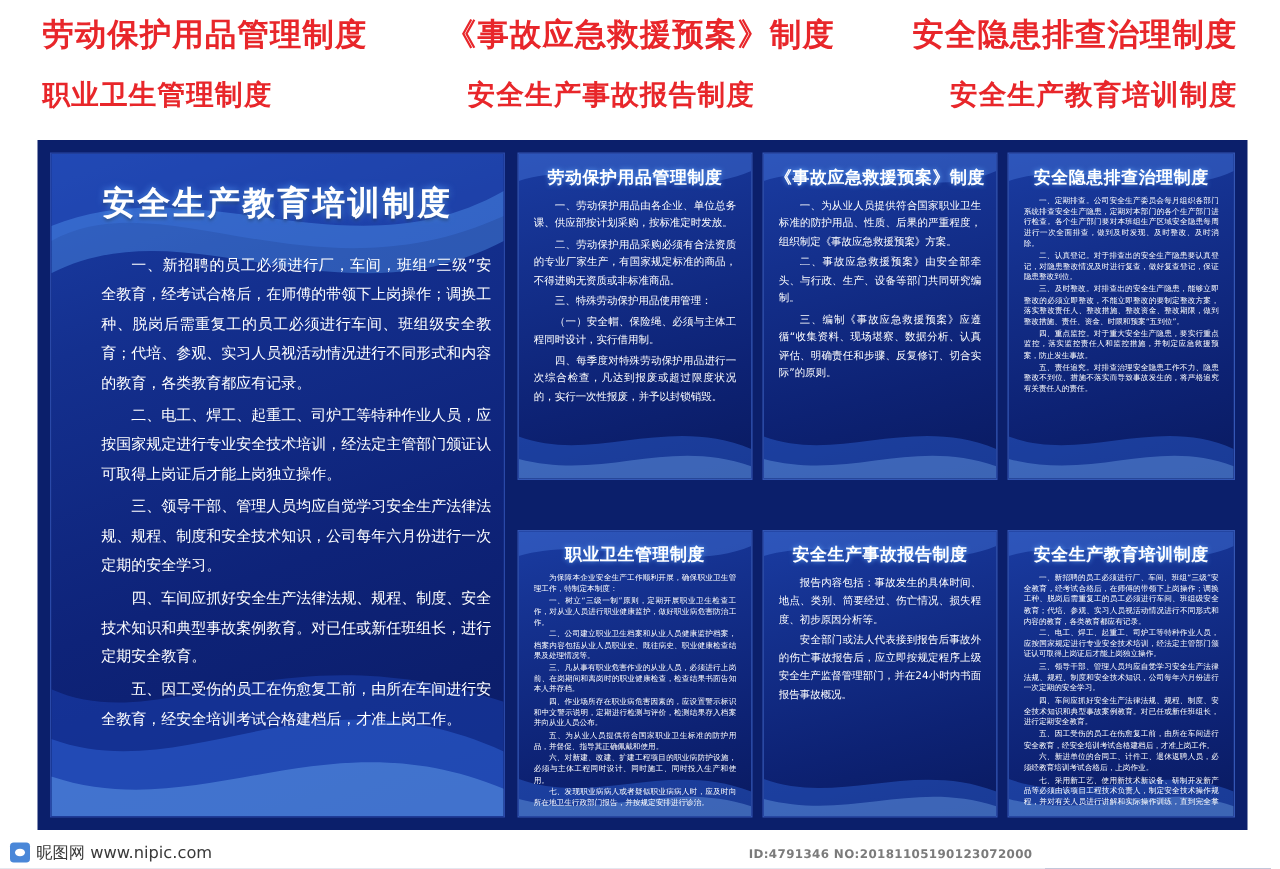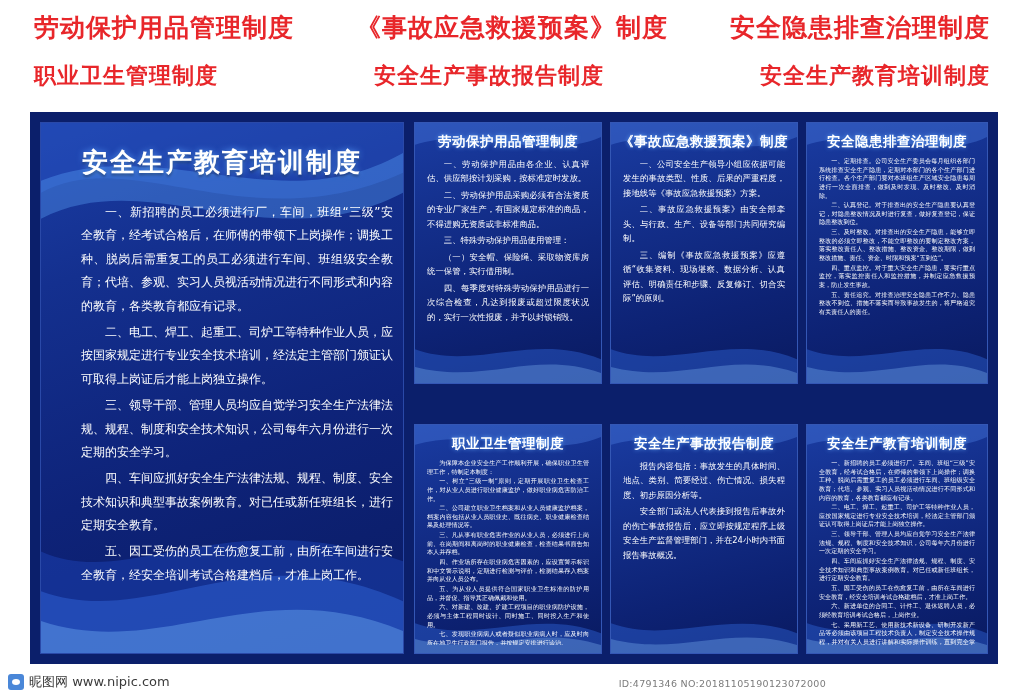--- a/index.html
+++ b/index.html
@@ -100,21 +100,21 @@
   .brand-logo{
     display:inline-block;width:16px;height:16px;border-radius:3px;
     background:#4a87d8;position:relative;
   }
   .brand-logo:after{
     content:"";position:absolute;left:4px;top:5px;width:8px;height:6px;
     border-radius:50%;background:#fff;
   }
   .idcode{
     position:absolute;right:10px;bottom:6px;
-    font-size:9.5px;color:#7b7b7b;letter-spacing:.3px;
+    font-size:9.5px;color:#7b7b7b;letter-spacing:.3px;font-weight:bold;
   }
 </style>
 </head>
 <body>
 
 <div class="headline-area">
   <div class="hl-row r1">
     <div class="hl big c1">劳动保护用品管理制度</div>
     <div class="hl big c2">《事故应急救援预案》制度</div>
     <div class="hl big c3">安全隐患排查治理制度</div>
@@ -148,37 +148,37 @@
   </div>
 
   <div class="sp" style="left:384px;top:10px;width:188px;height:262px;">
     <svg class="decor-wave" viewBox="0 0 188 262" preserveAspectRatio="none">
       <path d="M0,22 C60,2 130,40 188,14 L188,0 L0,0 Z" fill="#4a7ee0" opacity="0.4"></path>
       <path d="M0,228 C60,250 120,210 188,238 L188,262 L0,262 Z" fill="#2f63d8" opacity="0.45"></path>
       <path d="M0,246 C70,264 120,228 188,252 L188,262 L0,262 Z" fill="#8fc8ff" opacity="0.3"></path>
     </svg>
     <div class="sp-title">劳动保护用品管理制度</div>
     <div class="sp-body">
-      <p>一、劳动保护用品由各企业、认真评估、供应部按计划采购，按标准定时发放。</p>
+      <p>一、劳动保护用品由各企业、单位总务课、供应部按计划采购，按标准定时发放。</p>
       <p>二、劳动保护用品采购必须有合法资质的专业厂家生产，有国家规定标准的商品，不得进购无资质或非标准商品。</p>
       <p>三、特殊劳动保护用品使用管理：</p>
-      <p>（一）安全帽、保险绳、采取物资库房统一保管，实行借用制。</p>
+      <p>（一）安全帽、保险绳、必须与主体工程同时设计，实行借用制。</p>
       <p>四、每季度对特殊劳动保护用品进行一次综合检查，凡达到报废或超过限度状况的，实行一次性报废，并予以封锁销毁。</p>
     </div>
   </div>
 
   <div class="sp" style="left:580px;top:10px;width:188px;height:262px;">
     <svg class="decor-wave" viewBox="0 0 188 262" preserveAspectRatio="none">
       <path d="M0,22 C60,2 130,40 188,14 L188,0 L0,0 Z" fill="#4a7ee0" opacity="0.4"></path>
       <path d="M0,228 C60,250 120,210 188,238 L188,262 L0,262 Z" fill="#2f63d8" opacity="0.45"></path>
       <path d="M0,246 C70,264 120,228 188,252 L188,262 L0,262 Z" fill="#8fc8ff" opacity="0.3"></path>
     </svg>
     <div class="sp-title">《事故应急救援预案》制度</div>
     <div class="sp-body">
-      <p>一、公司安全生产领导小组应依据可能发生的事故类型、性质、后果的严重程度，接地线等《事故应急救援预案》方案。</p>
+      <p>一、为从业人员提供符合国家职业卫生标准的防护用品、性质、后果的严重程度，组织制定《事故应急救援预案》方案。</p>
       <p>二、事故应急救援预案》由安全部牵头、与行政、生产、设备等部门共同研究编制。</p>
       <p>三、编制《事故应急救援预案》应遵循“收集资料、现场堪察、数据分析、认真评估、明确责任和步骤、反复修订、切合实际”的原则。</p>
     </div>
   </div>
 
   <div class="sp" style="left:776px;top:10px;width:182px;height:262px;">
     <svg class="decor-wave" viewBox="0 0 182 262" preserveAspectRatio="none">
       <path d="M0,22 C60,2 130,40 182,14 L182,0 L0,0 Z" fill="#4a7ee0" opacity="0.4"></path>
       <path d="M0,228 C60,250 120,210 182,238 L182,262 L0,262 Z" fill="#2f63d8" opacity="0.45"></path>
       <path d="M0,246 C70,264 120,228 182,252 L182,262 L0,262 Z" fill="#8fc8ff" opacity="0.3"></path>

